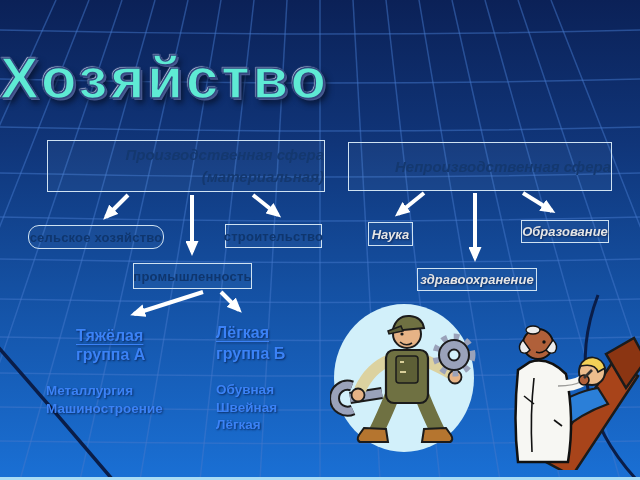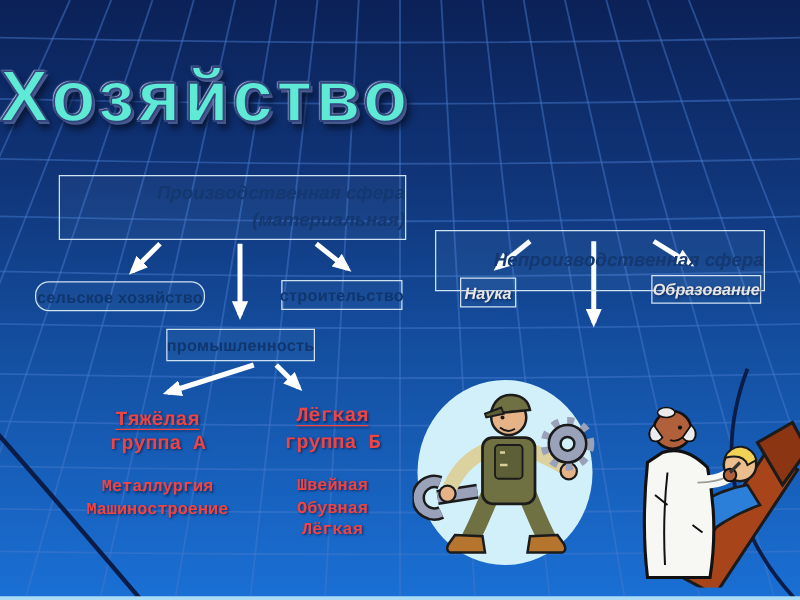--- a/index.html
+++ b/index.html
@@ -19,22 +19,22 @@
     position:absolute;box-sizing:border-box;border:1px solid #cfe2f2;
     display:flex;align-items:center;justify-content:center;text-align:center;
     font-weight:bold;background:rgba(160,200,240,0.06);
   }
   .root{
     flex-direction:column;font-style:italic;font-weight:600;
     color:#14386f;font-size:15px;line-height:22px;align-items:flex-end;
   }
   .darkTxt{color:#0f366e;font-size:13px;letter-spacing:.2px;}
   .liteTxt{color:#e5e5e5;font-size:13px;text-shadow:1px 1px 2px rgba(0,10,40,.6);font-style:italic;}
-  .lbl{position:absolute;text-align:center;color:#ef4444;font-weight:bold;
-       text-shadow:1px 1px 2px rgba(0,10,40,.6);font-family:Liberation Mono, monospace;}
+  .lbl{position:absolute;text-align:left;color:#3b82f6;font-weight:bold;
+       text-shadow:1px 1px 2px rgba(0,10,40,.6);}
   .h16{font-size:16px;}
   .i13{font-size:13.5px;line-height:17.5px;}
   .u{text-decoration:underline;text-underline-offset:3px;}
 </style>
 </head>
 <body>
 
 <div class="slide">
 
   <svg class="bg" width="640" height="480" viewBox="0 0 640 480">
@@ -100,57 +100,60 @@
       <line x1="221" y1="292" x2="239" y2="310"></line>
     </g>
   </svg>
 
   <h1 class="title">Хозяйство</h1>
 
   <div class="box root" style="left:47px;top:140px;width:278px;height:52px;">
     <div>Производственная сфера</div>
     <div>(материальная)</div>
   </div>
-  <div class="box root" style="left:348px;top:142px;width:264px;height:49px;margin-top:42px;">
+  <div class="box root" style="left:348px;top:142px;width:264px;height:49px;">
     <div>Непроизводственная сфера</div>
   </div>
 
   <div class="box darkTxt" style="left:28px;top:225px;width:136px;height:24px;border-radius:11px;">
     <span>сельское хозяйство</span>
   </div>
   <div class="box darkTxt" style="left:225px;top:224px;width:97px;height:24px;">
     <span>строительство</span>
   </div>
   <div class="box darkTxt" style="left:133px;top:263px;width:119px;height:26px;">
     <span>промышленность</span>
   </div>
 
   <div class="box liteTxt" style="left:368px;top:222px;width:45px;height:24px;">
     <span>Наука</span>
   </div>
   <div class="box liteTxt" style="left:521px;top:220px;width:88px;height:23px;">
     <span>Образование</span>
+  </div>
+  <div class="box liteTxt" style="left:417px;top:268px;width:120px;height:23px;">
+    <span>здравоохранение</span>
   </div>
 
   <div class="lbl h16" style="left:76px;top:327px;width:100px;">
     <span class="u">Тяжёлая</span>
   </div>
   <div class="lbl h16" style="left:76px;top:346px;width:100px;">группа А</div>
   <div class="lbl i13" style="left:46px;top:382px;width:160px;">
     <div>Металлургия</div>
     <div>Машиностроение</div>
   </div>
 
   <div class="lbl h16" style="left:216px;top:324px;width:100px;">
     <span class="u">Лёгкая</span>
   </div>
   <div class="lbl h16" style="left:216px;top:345px;width:100px;">группа Б</div>
   <div class="lbl i13" style="left:216px;top:381px;width:100px;">
+    <div>Обувная</div>
     <div>Швейная</div>
-    <div>Обувная</div>
     <div>Лёгкая</div>
   </div>
 
   <svg class="layer" style="left:330px;top:298px;" width="150" height="160" viewBox="0 0 150 160">
     <ellipse cx="74" cy="80" rx="70" ry="74" fill="#d2f0fa"></ellipse>
 
     <g>
       <path d="M22,88 a13,13 0 1 0 1,24" fill="none" stroke="#1b1b1b" stroke-width="11"></path>
       <path d="M22,88 a13,13 0 1 0 1,24" fill="none" stroke="#9aa2ba" stroke-width="7"></path>
       <line x1="20" y1="100" x2="52" y2="95" stroke="#1b1b1b" stroke-width="12"></line>

